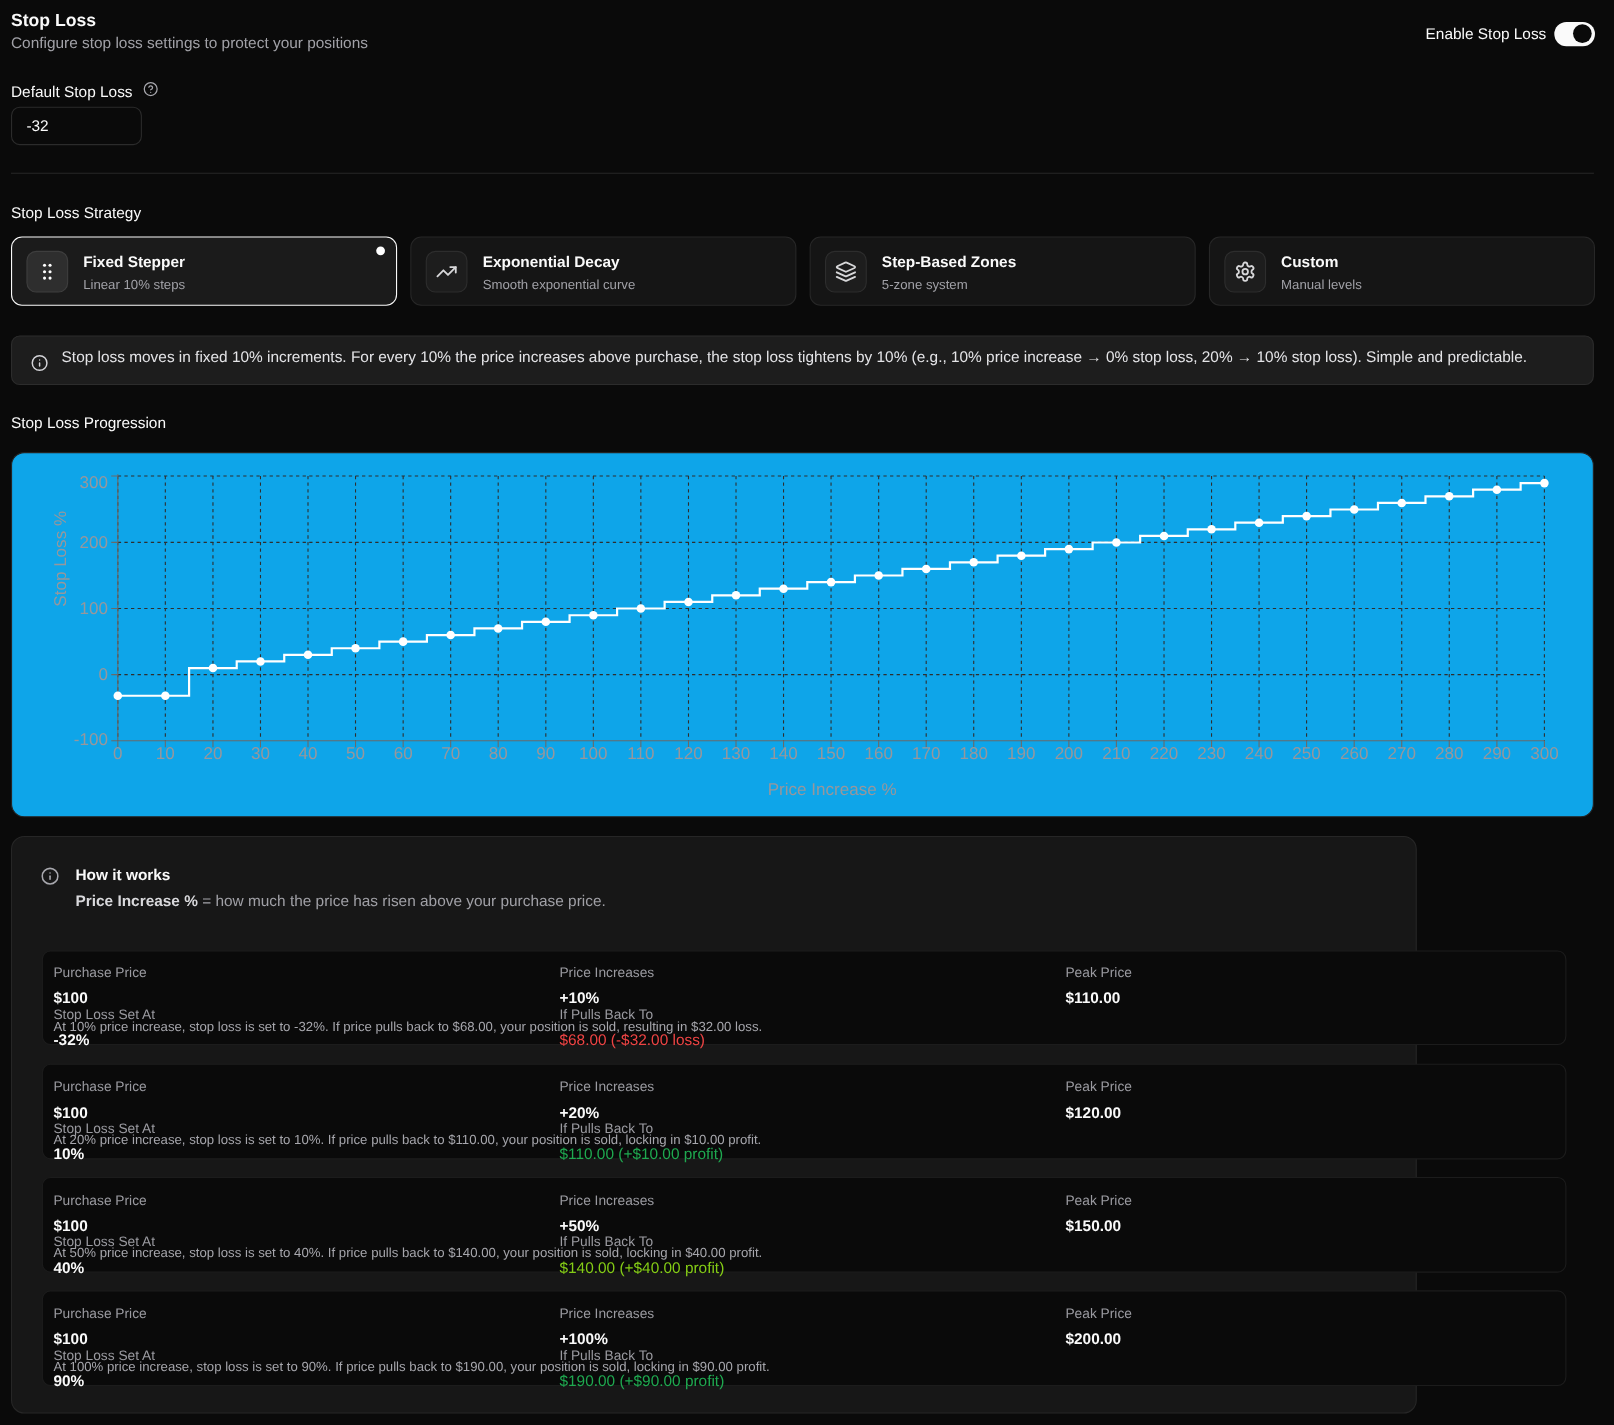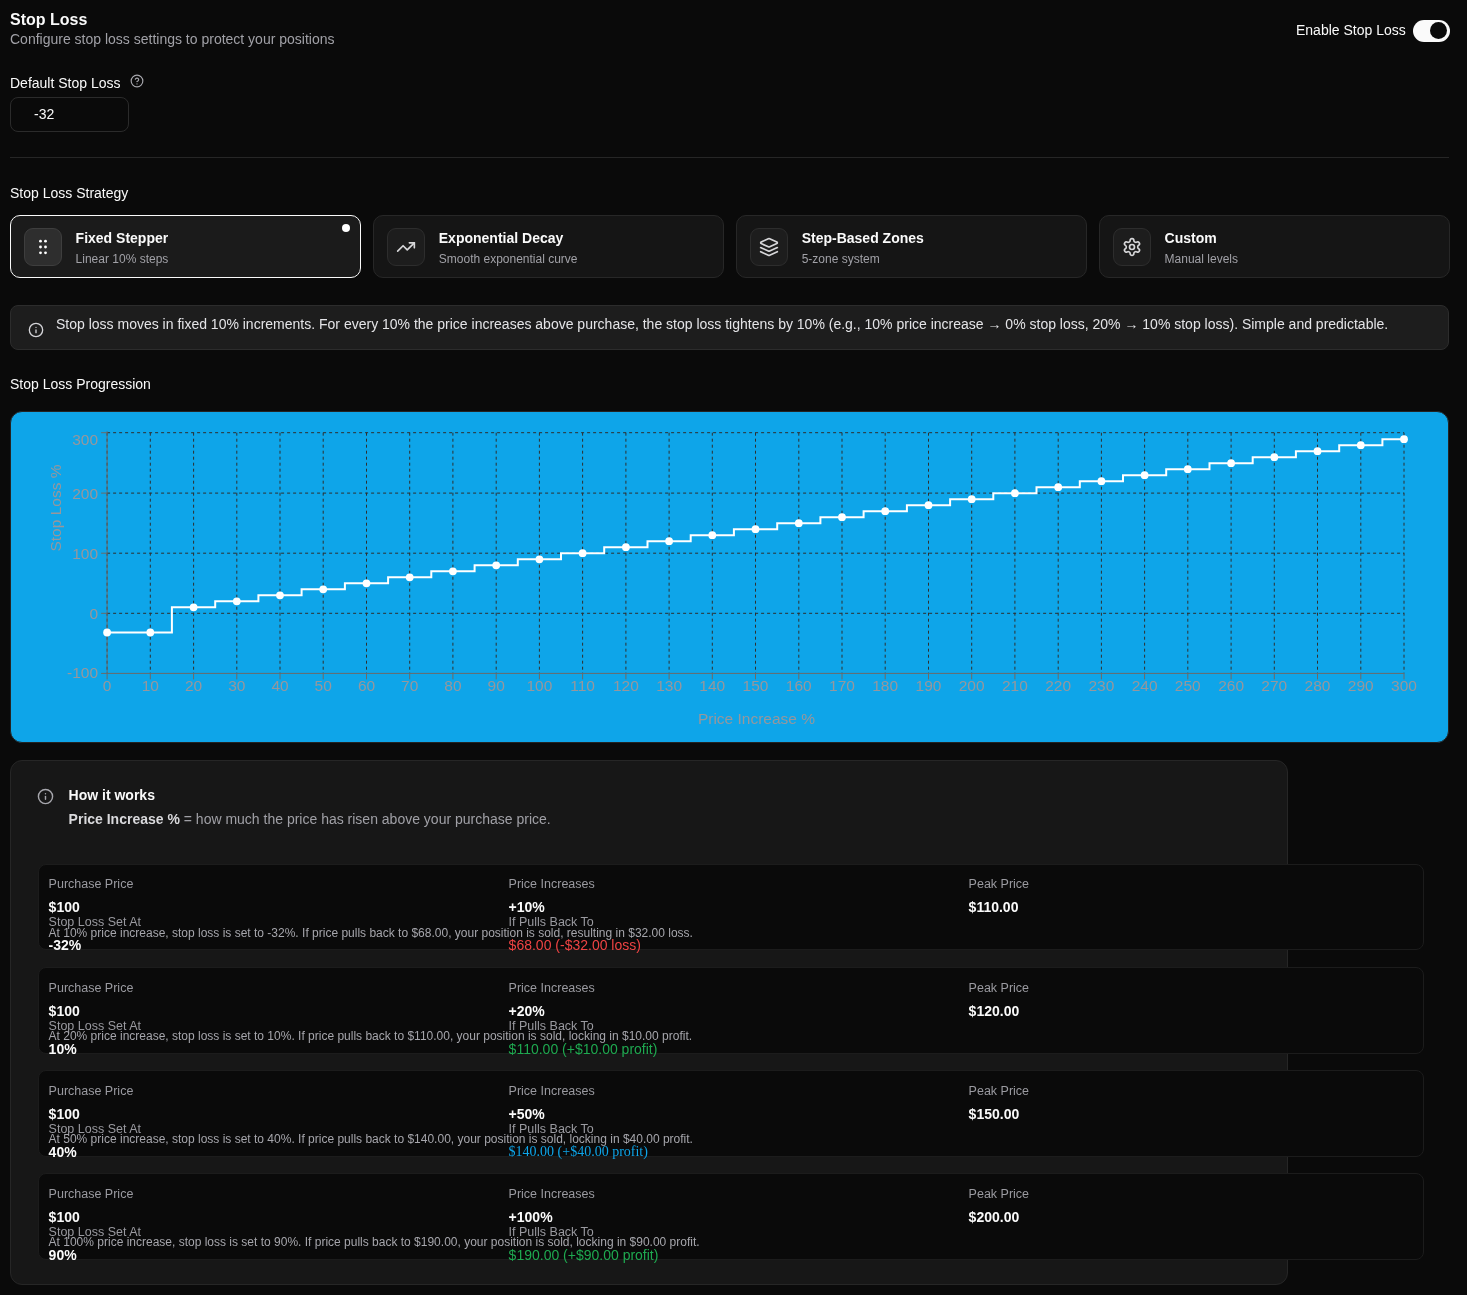--- a/index.html
+++ b/index.html
@@ -3,21 +3,21 @@
 * { margin:0; padding:0; box-sizing:border-box; }
 html,body { width:1467px; height:1295px; background:#0a0a0a; font-family:"Liberation Sans", sans-serif; position:relative; overflow:hidden; }
 .abs { position:absolute; }
 .h1 { left:10px; top:11px; font-size:16px; font-weight:bold; color:#fafafa; }
 .sub { left:10px; top:31px; font-size:14px; color:#a1a1a7; }
 .tgllab { top:22px; left:1296px; font-size:14px; color:#fafafa; }
 .toggle { left:1413px; top:20px; width:36.5px; height:21.5px; background:#fafafa; border-radius:11px; }
 .knob { position:absolute; right:2.2px; top:2.2px; width:17px; height:17px; border-radius:50%; background:#0a0a0a; }
 .flab { left:10px; top:74.5px; font-size:14px; font-weight:500; color:#fafafa; }
 .hicon { left:130px; top:74px; }
-.input { left:10px; top:97px; width:119px; height:35px; border:1px solid #2b2b2b; border-radius:8px; color:#fafafa; font-size:14px; line-height:33px; padding-left:23px; }
+.input { left:10px; top:97px; width:119px; height:35px; border:1px solid #2b2b2b; border-radius:8px; color:#fafafa; font-size:14px; line-height:33px; padding-left:13px; }
 .divider { left:10px; top:157px; width:1439px; height:1px; background:#262626; }
 .slab { left:10px; top:184.5px; font-size:14px; font-weight:500; color:#fafafa; }
 .scard { position:absolute; top:215px; width:350.9px; height:63px; border:1px solid #272727; background:#151515; border-radius:10px; }
 .scard.sel { border:1px solid #fafafa; background:#1b1b1b; }
 .dot { position:absolute; top:8px; right:10px; width:8px; height:8px; border-radius:50%; background:#fff; }
 .ibox { position:absolute; left:13px; top:12px; width:38px; height:38px; border-radius:9px; background:#1d1d1d; border:1px solid #2d2d2d; display:flex; align-items:center; justify-content:center; }
 .sel .ibox { background:#2e2e2e; border-color:#3e3e3e; }
 .ctxt { position:absolute; left:64.6px; top:14px; }
 .ctitle { font-size:14px; font-weight:bold; color:#fafafa; }
 .csub { font-size:12px; color:#a1a1a7; margin-top:6px; }
@@ -344,21 +344,21 @@
         <div class="col">
           <div class="rlab">Peak Price</div>
           <div class="val" style="">$150.00</div>
         </div>
         <div class="col">
           <div class="rlab">Stop Loss Set At</div>
           <div class="val" style="">40%</div>
         </div>
         <div class="col">
           <div class="rlab">If Pulls Back To</div>
-          <div class="val last" style="color:#0ea5e9;font-family:Liberation Serif, serif;">$140.00 (+$40.00 profit)</div>
+          <div class="val last" style="color:#84cc16;">$140.00 (+$40.00 profit)</div>
         </div>
       </div>
       <div class="rcap">At 50% price increase, stop loss is set to 40%. If price pulls back to $140.00, your position is sold, locking in $40.00 profit.</div>
     </div>
 <div class="rrow" style="top:412px">
       <div class="rgrid">
         <div class="col">
           <div class="rlab">Purchase Price</div>
           <div class="val" style="">$100</div>
         </div>

